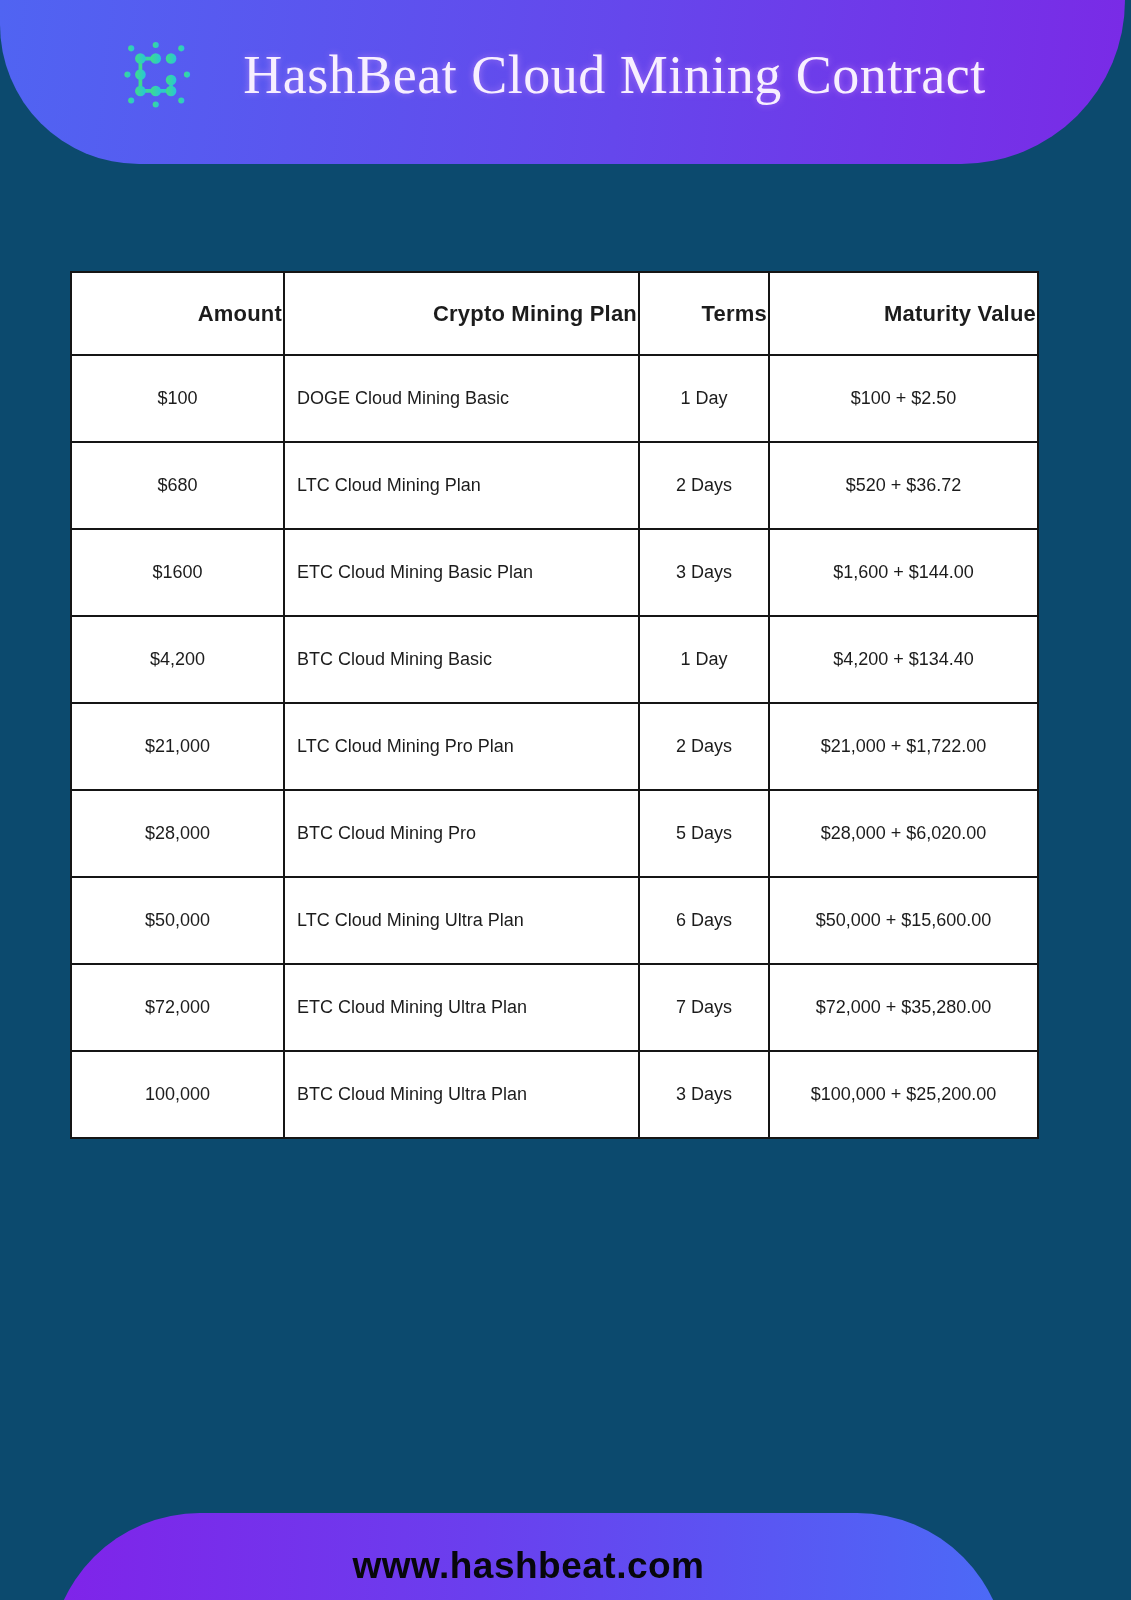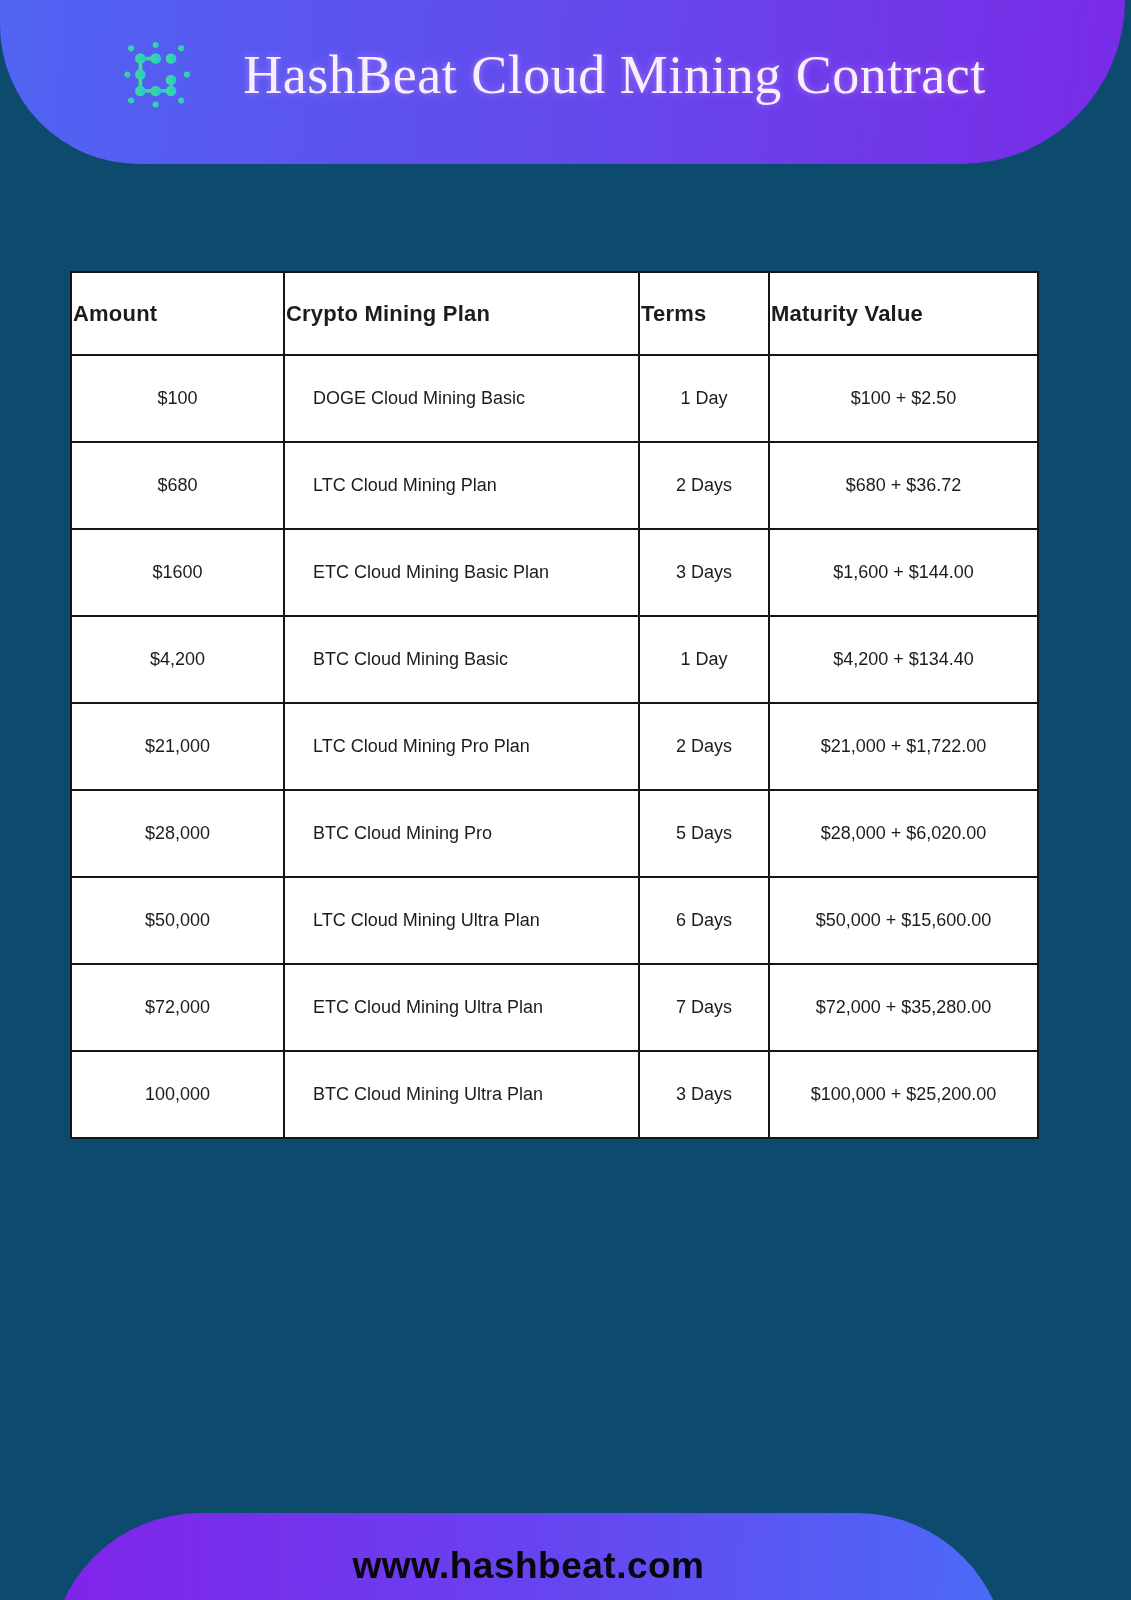--- a/index.html
+++ b/index.html
@@ -64,33 +64,33 @@
   .pricing-table th,
   .pricing-table td {
     border: 2.5px solid #151515;
     background: #ffffff;
     vertical-align: middle;
   }
   .pricing-table th {
     height: 79px;
     font-size: 22px;
     font-weight: 700;
-    text-align: left;
+    text-align: right;
     letter-spacing: 0.2px;
     margin-left: 32px;
   }
   .pricing-table td {
     height: 83px;
     font-size: 18px;
     font-weight: 400;
     text-align: center;
   }
   .pricing-table td.cell-plan {
     text-align: left;
-    padding-left: 28px;
+    padding-left: 12px;
   }
 
   
   .footer-banner {
     position: absolute;
     left: 50px;
     top: 1513px;
     width: 957px;
     height: 160px;
     background: linear-gradient(92deg, #8023e9 0%, #6a3fee 45%, #4b6bf7 100%);
@@ -167,21 +167,21 @@
       <td class="cell-amount">$100</td>
       <td class="cell-plan">DOGE Cloud Mining Basic</td>
       <td class="cell-terms">1 Day</td>
       <td class="cell-maturity">$100 + $2.50</td>
     </tr>
 
     <tr>
       <td class="cell-amount">$680</td>
       <td class="cell-plan">LTC Cloud Mining Plan</td>
       <td class="cell-terms">2 Days</td>
-      <td class="cell-maturity">$680 + $36.72</td>
+      <td class="cell-maturity">$520 + $36.72</td>
     </tr>
 
     <tr>
       <td class="cell-amount">$1600</td>
       <td class="cell-plan">ETC Cloud Mining Basic Plan</td>
       <td class="cell-terms">3 Days</td>
       <td class="cell-maturity">$1,600 + $144.00</td>
     </tr>
 
     <tr>

